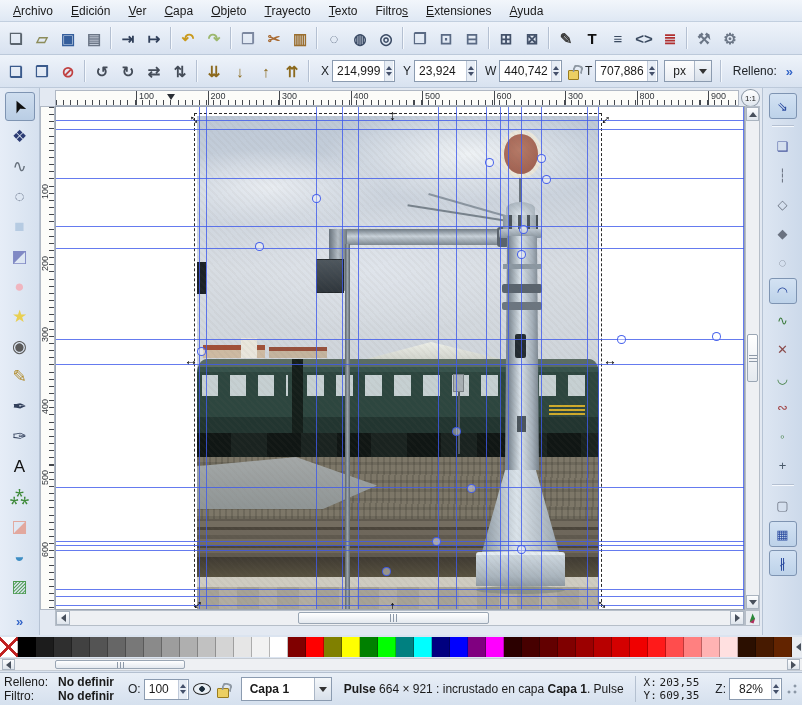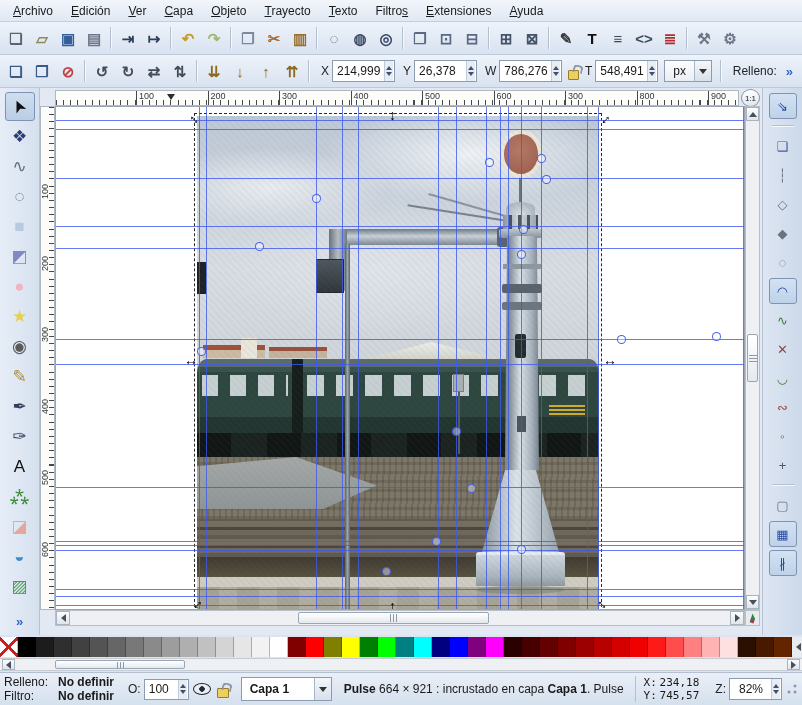--- a/index.html
+++ b/index.html
@@ -311,38 +311,38 @@
     <span class="flabel" data-name="x-label">X</span>
     <span class="field" data-name="x-field">
       <span class="fval">214,999</span>
       <span class="spin" data-name="x-spinner">
           <i class="up"></i>
           <i class="dn"></i>
         </span>
     </span>
     <span class="flabel" data-name="y-label">Y</span>
     <span class="field" data-name="y-field">
-      <span class="fval">26,378</span>
+      <span class="fval">23,924</span>
       <span class="spin" data-name="y-spinner">
           <i class="up"></i>
           <i class="dn"></i>
         </span>
     </span>
     <span class="flabel" data-name="width-label">W</span>
     <span class="field" data-name="width-field">
-      <span class="fval">786,276</span>
+      <span class="fval">440,742</span>
       <span class="spin" data-name="width-spinner">
           <i class="up"></i>
           <i class="dn"></i>
         </span>
     </span>
     <span class="lockico" data-name="lock-ratio-icon" title=""></span>
     <span class="flabel" data-name="height-label" style="margin-left:0;">T</span>
     <span class="field" data-name="height-field">
-      <span class="fval">548,491</span>
+      <span class="fval">707,886</span>
       <span class="spin" data-name="height-spinner">
           <i class="up"></i>
           <i class="dn"></i>
         </span>
     </span>
     <span class="unitsel" data-name="unit-select">
       <span class="uval">px</span>
       <span class="ubtn" data-name="unit-dropdown-icon">
           <i class="tridn"></i>
         </span>
@@ -694,22 +694,22 @@
     <div id="layer-combo" data-name="current-layer-select">
       <span class="lval" data-name="current-layer-name">Capa 1</span>
       <span class="ubtn" style="display:flex;align-items:center;justify-content:center;width:16px;height:100%;border-left:1px solid #aab6c6;background:linear-gradient(#f4f7fa,#d8e0ea);" data-name="layer-dropdown-icon">
           <i class="tridn"></i>
         </span>
     </div>
     <div id="status-msg" data-name="status-message">
       <b>Pulse</b><span> 664 × 921 : incrustado en capa </span><b>Capa 1</b><span>. Pulse en la sele.</span>
     </div>
     <div id="coords" data-name="pointer-coordinates">
-      <div><span class="cl">X:</span><span>234,18</span></div>
-      <div><span class="cl">Y:</span><span>745,57</span></div>
+      <div><span class="cl">X:</span><span>203,55</span></div>
+      <div><span class="cl">Y:</span><span>609,35</span></div>
     </div>
     <div id="zoombox" data-name="zoom-control">
       <span class="flabel" data-name="zoom-label">Z:</span>
       <span class="field" style="height:20px;" data-name="zoom-field">
         <span class="fval" style="min-width:34px;text-align:center;">82%</span>
         <span class="spin" data-name="zoom-spinner">
             <i class="up"></i>
             <i class="dn"></i>
           </span>
       </span>

